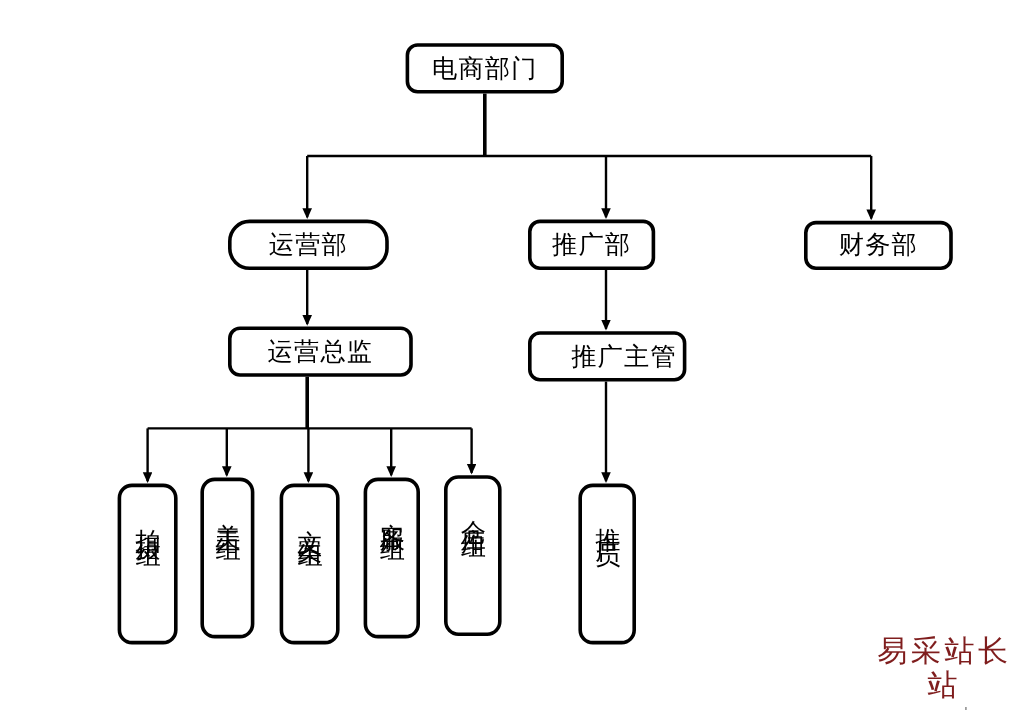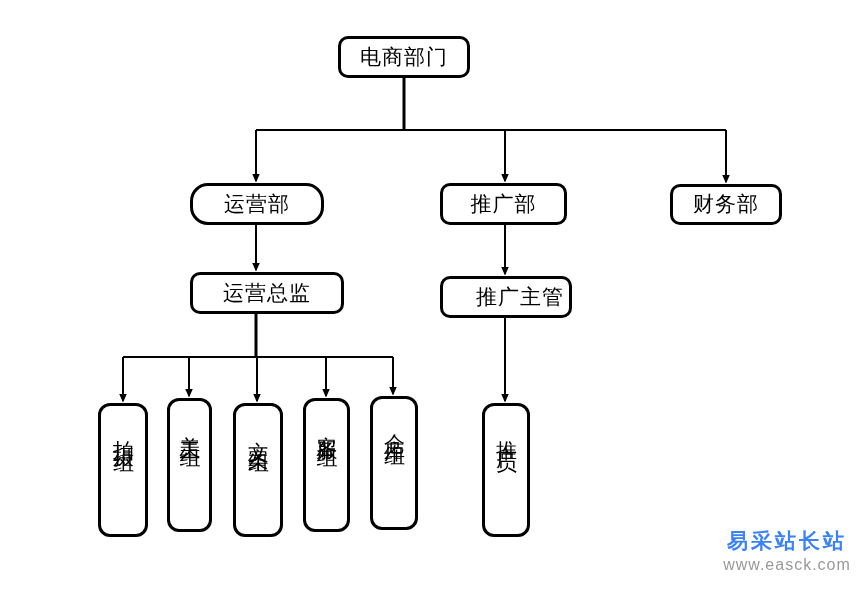--- a/index.html
+++ b/index.html
@@ -52,23 +52,23 @@
     letter-spacing: 6px;
     line-height: 1.0;
   }
   .watermark {
     position: absolute;
     text-align: center;
     user-select: none;
   }
   .wm-cn {
     font-family: "Liberation Serif", "DejaVu Serif", serif;
-    font-size: 21px;
-    font-weight: bold;
-    color: #3b82f6;
+    font-size: 25px;
+    font-weight: normal;
+    color: #7f1d1d;
     letter-spacing: 3px;
     line-height: 1.1;
   }
   .wm-url {
     font-family: "Liberation Sans", "DejaVu Sans", sans-serif;
     font-size: 16px;
     color: #9a9a9a;
     letter-spacing: 1px;
     margin-top: 3px;
   }
@@ -105,24 +105,24 @@
   <path d="M505,318 L505,401" stroke="#000000" stroke-width="2" fill="none" marker-end="url(#arrow)"></path>
 </svg>
 
 <div class="node h" style="left:338px; top:36px; width:132px; height:42px;">
   <span>电商部门</span>
 </div>
 
 <div class="node h" style="left:190px; top:183px; width:134px; height:42px;border-radius:18px;">
   <span>运营部</span>
 </div>
-<div class="node h" style="left:440px; top:183px; width:127px; height:42px;">
+<div class="node h" style="left:440px; top:183px; width:106px; height:42px;">
   <span>推广部</span>
 </div>
-<div class="node h" style="left:670px; top:184px; width:112px; height:41px;">
+<div class="node h" style="left:670px; top:184px; width:124px; height:41px;">
   <span>财务部</span>
 </div>
 
 <div class="node h" style="left:190px; top:272px; width:154px; height:42px;">
   <span>运营总监</span>
 </div>
 <div class="node h" style="left:440px; top:276px; width:132px; height:42px;padding-left:28px;">
   <span>推广主管</span>
 </div>
 

